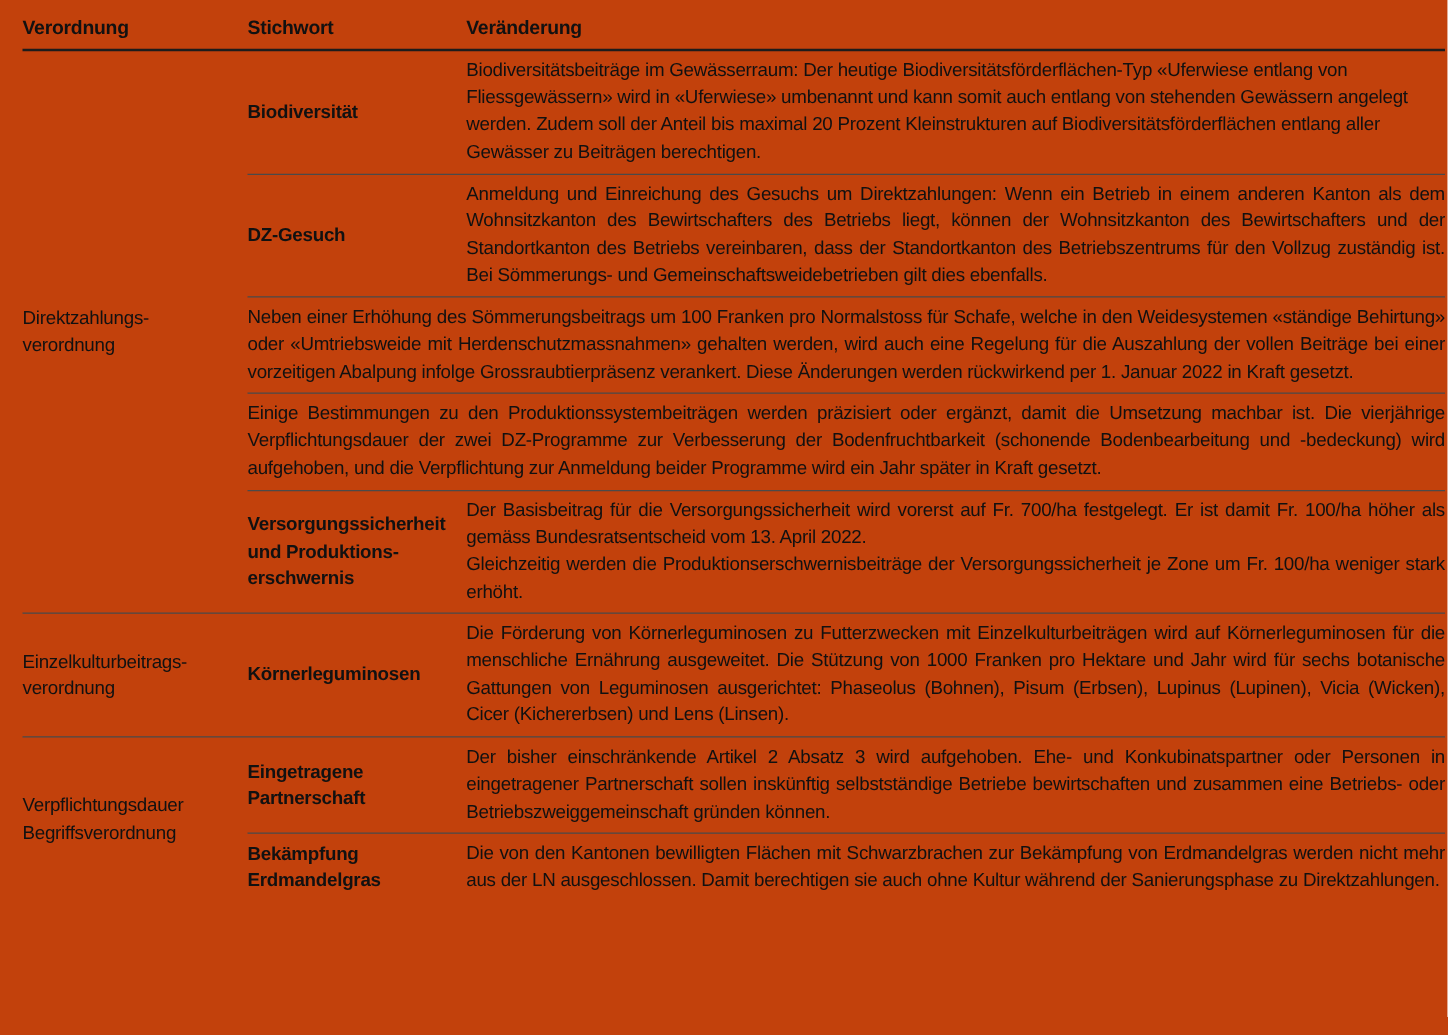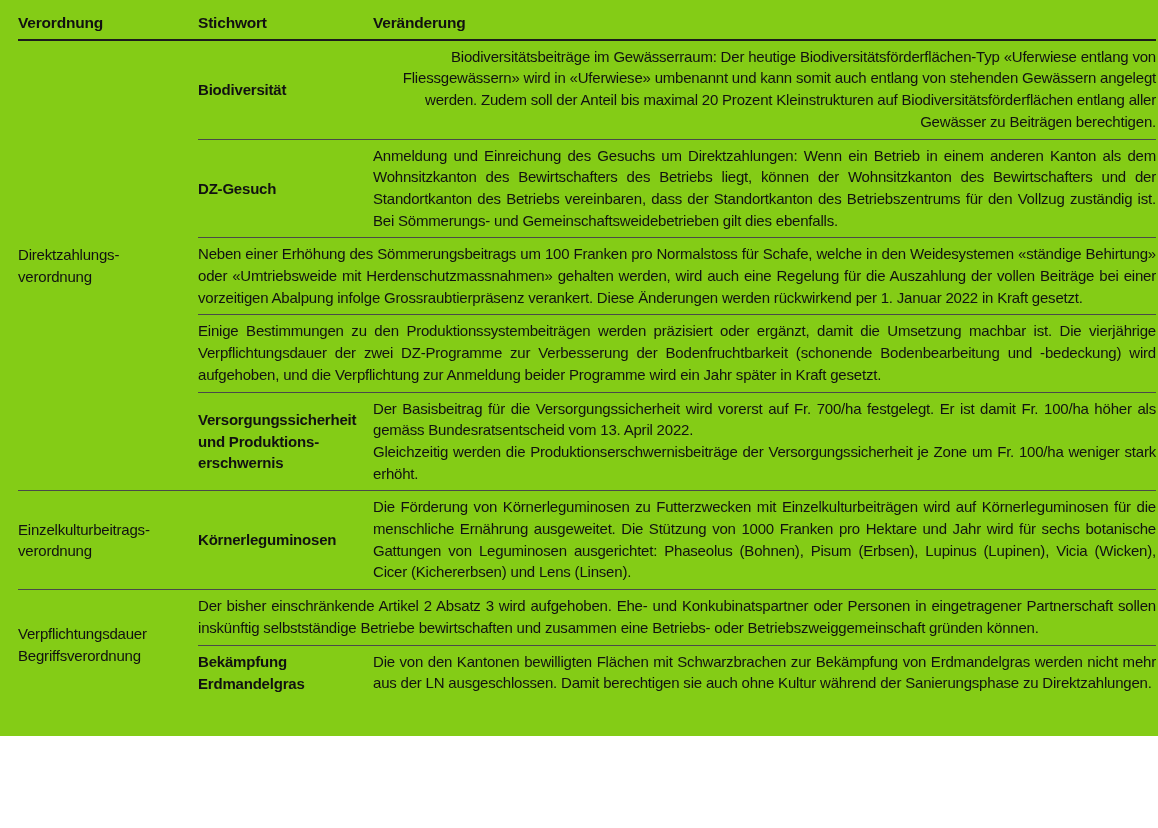--- a/index.html
+++ b/index.html
@@ -4,25 +4,25 @@
 <style>
   html, body {
     margin: 0;
     padding: 0;
     background: #ffffff;
     color: #111111;
     font-family: "Liberation Sans", "DejaVu Sans", sans-serif;
   }
   .page {
     width: 1158px;
-    height: 736px;
+    height: 828px;
     box-sizing: border-box;
     padding: 12px 2px 0 18px;
     overflow: hidden;
-    background: #84cc16;
+    background: #c2410c;
   }
   .vtable {
     width: 100%;
     font-size: 15px;
     line-height: 21.7px;
     letter-spacing: -0.2px;
   }
   
   .thead {
     display: flex;
@@ -72,21 +72,21 @@
   .col-change {
     flex: 1 1 auto;
     min-width: 0;
     padding: 5px 0 6px 0;
     text-align: justify;
     white-space: pre-line;
     hyphens: manual;
     -webkit-hyphens: manual;
   }
   .row.ragged .col-change {
-    text-align: right;
+    text-align: left;
   }
 </style>
 </head>
 <body>
 
 <div class="page">
   <div class="vtable">
 
     <div class="thead">
       <div class="th-verordnung">Verordnung</div>
@@ -131,20 +131,22 @@
           <div class="col-change">Die Förderung von Körnerleguminosen zu Futterzwecken mit Einzelkulturbeiträgen wird auf Körnerleguminosen für die menschliche Ernährung ausgeweitet. Die Stützung von 1000 Franken pro Hektare und Jahr wird für sechs botanische Gattungen von Leguminosen ausgerichtet: Phaseolus (Bohnen), Pisum (Erbsen), Lupinus (Lupinen), Vicia (Wicken), Cicer (Kichererbsen) und Lens (Linsen).</div>
         </div>
       </div>
     </div>
 
     <div class="group">
       <div class="col-verordnung">Verpflichtungsdauer
 Begriffsverordnung</div>
       <div class="rows">
         <div class="row">
+          <div class="col-stichwort">Eingetragene
+Partnerschaft</div>
           <div class="col-change">Der bisher einschränkende Artikel 2 Absatz 3 wird aufgehoben. Ehe- und Konkubinatspartner oder Perso­nen in eingetragener Partnerschaft sollen inskünftig selbstständige Betriebe bewirtschaften und zusammen eine Betriebs- oder Betriebszweiggemeinschaft gründen können.</div>
         </div>
         <div class="row">
           <div class="col-stichwort">Bekämpfung
 Erdmandelgras</div>
           <div class="col-change">Die von den Kantonen bewilligten Flächen mit Schwarzbrachen zur Bekämpfung von Erdmandelgras werden nicht mehr aus der LN ausgeschlossen. Damit berechtigen sie auch ohne Kultur während der Sanierungs­phase zu Direktzahlungen.</div>
         </div>
       </div>
     </div>
 

